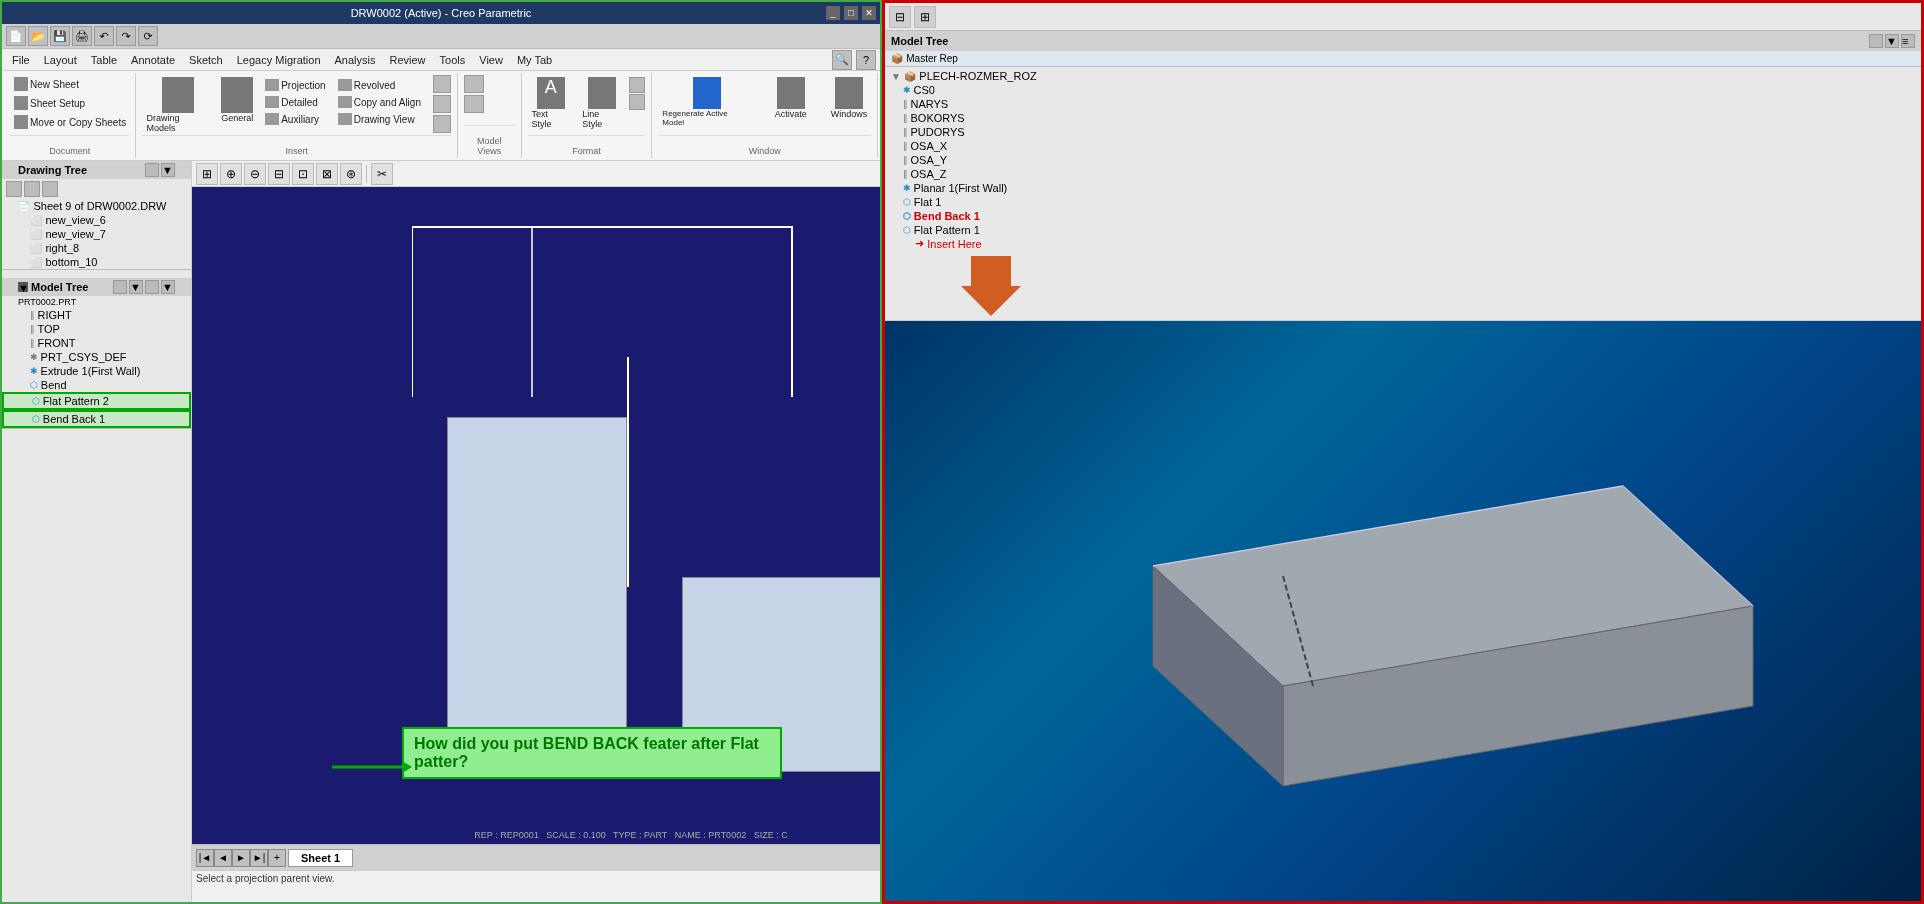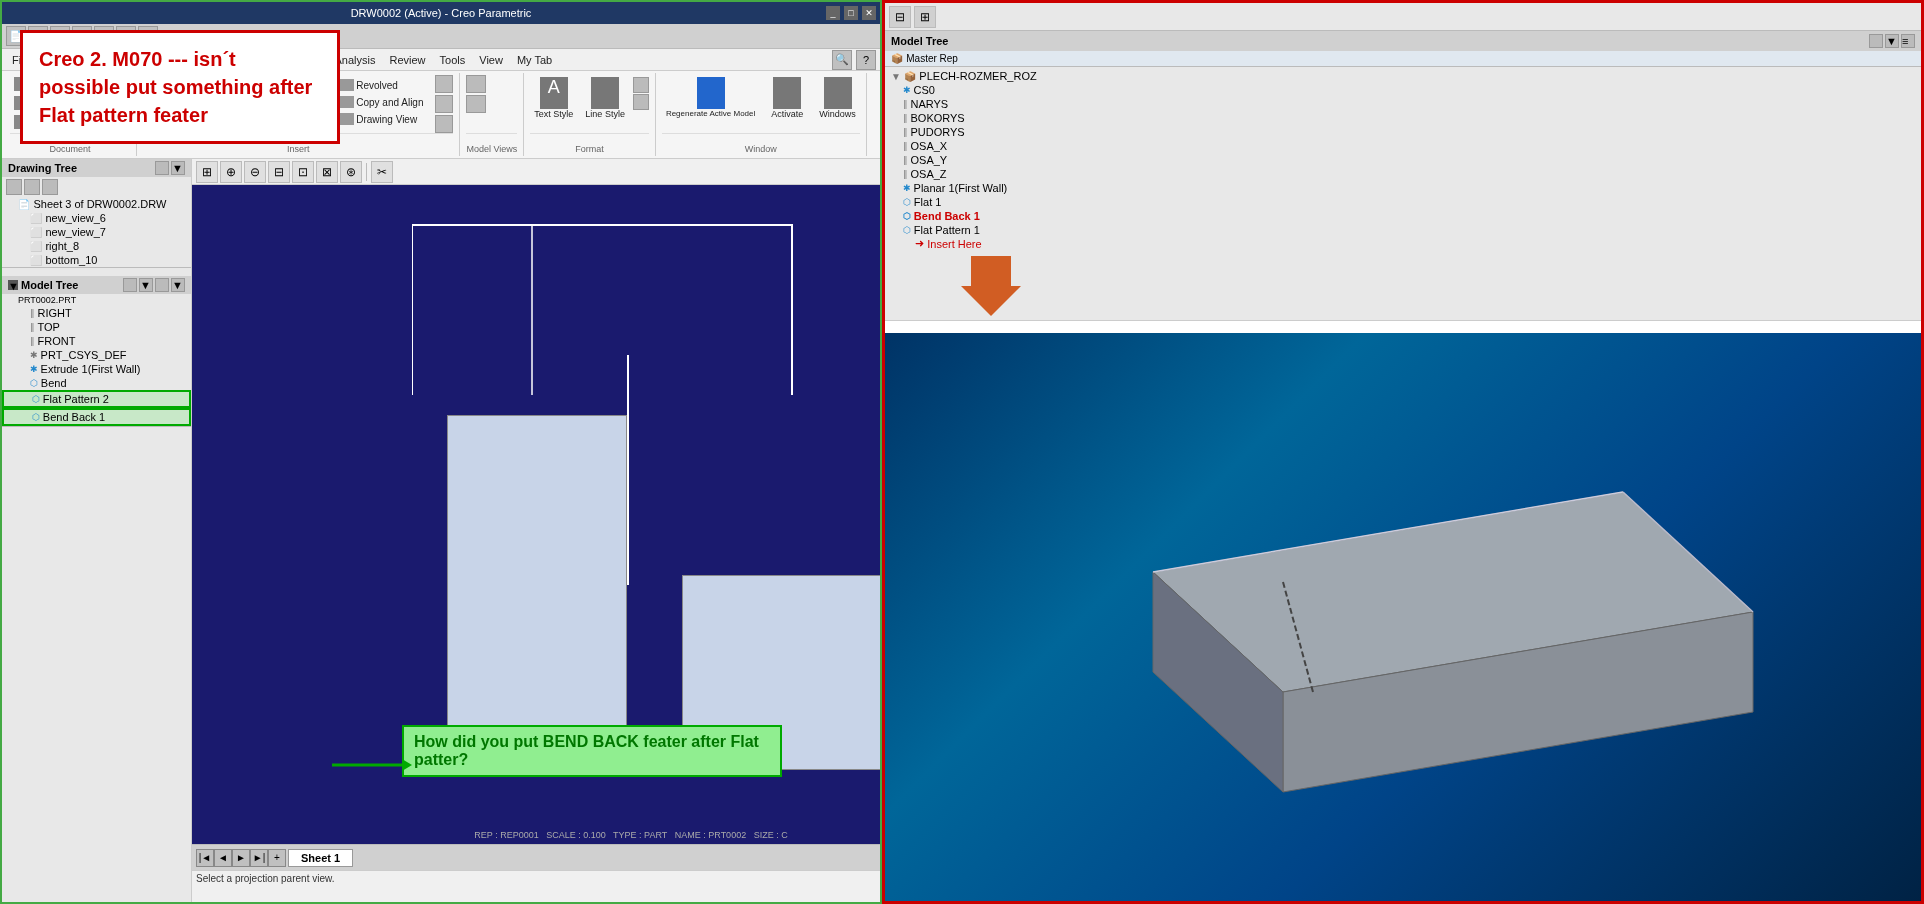--- a/index.html
+++ b/index.html
@@ -29,21 +29,21 @@
     .toolbar { background: #f0f0f0; border-bottom: 1px solid #ccc; height: 26px; display: flex; align-items: center; padding: 0 4px; gap: 2px; }
     .toolbar-btn { width: 22px; height: 22px; background: #e0e0e0; border: 1px solid #bbb; display: flex; align-items: center; justify-content: center; cursor: pointer; font-size: 12px; }
     .toolbar-sep { width: 1px; height: 18px; background: #bbb; margin: 0 2px; }
 
     
     .main-area { display: flex; flex: 1; overflow: hidden; }
 
     
     .sidebar { width: 190px; background: #e8e8e8; border-right: 1px solid #ccc; display: flex; flex-direction: column; overflow: hidden; }
     .sidebar-section { border-bottom: 1px solid #bbb; }
-    .sidebar-header { background: #d0d0d0; padding: 2px 6px; font-size: 11px; font-weight: bold; display: flex; align-items: center; justify-content: space-between; }
+    .sidebar-header { background: #d0d0d0; padding: 2px 16px; font-size: 11px; font-weight: bold; display: flex; align-items: center; justify-content: space-between; }
     .sidebar-tree-item { padding: 1px 4px 1px 16px; font-size: 11px; cursor: pointer; display: flex; align-items: center; gap: 3px; }
     .tree-icon { color: #555; font-size: 10px; }
 
     
     .drawing-area { flex: 1; background: #1a1a6e; position: relative; display: flex; flex-direction: column; }
     .drawing-canvas { flex: 1; position: relative; overflow: hidden; }
 
     
     .view-box { position: absolute; background: #c8d4e8; border: 1px solid #888; }
 
@@ -226,21 +226,21 @@
           </div>
           <div style="display:flex;flex-direction:column;gap:1px;padding-top:2px;">
             <div style="width:16px;height:16px;background:#bbb;border:1px solid #999;"></div>
             <div style="width:16px;height:16px;background:#bbb;border:1px solid #999;"></div>
           </div>
         </div>
         <div class="ribbon-group-label">Format</div>
       </div>
 
       <div class="ribbon-group" style="min-width:130px;">
-        <div style="display:flex;gap:8px;flex:1;align-items:flex-start;text-align:right;">
+        <div style="display:flex;gap:16px;flex:1;align-items:flex-start;">
           <div class="ribbon-btn">
             <span style="width:28px;height:32px;background:#2266cc;display:block;"></span>
             <span style="font-size:8px;">Regenerate Active Model</span>
           </div>
           <div class="ribbon-btn">
             <span style="width:28px;height:32px;background:#777;display:block;"></span>
             <span style="font-size:9px;">Activate</span>
           </div>
           <div class="ribbon-btn">
             <span style="width:28px;height:32px;background:#777;display:block;"></span>
@@ -264,21 +264,21 @@
             <span style="width:14px;height:14px;background:#bbb;border:1px solid #999;cursor:pointer;">▼</span>
           </span>
         </div>
         <div style="display:flex;align-items:center;gap:2px;padding:2px 4px;">
           <span style="width:16px;height:16px;background:#bbb;border:1px solid #999;cursor:pointer;"></span>
           <span style="width:16px;height:16px;background:#bbb;border:1px solid #999;cursor:pointer;"></span>
           <span style="width:16px;height:16px;background:#bbb;border:1px solid #999;cursor:pointer;"></span>
         </div>
         <div class="sidebar-tree-item">
           <span class="tree-icon">📄</span>
-          <span>Sheet 3 of DRW0002.DRW</span>
+          <span>Sheet 9 of DRW0002.DRW</span>
         </div>
         <div class="sidebar-tree-item" style="padding-left:28px;">
           <span class="tree-icon">⬜</span>
           <span>new_view_6</span>
         </div>
         <div class="sidebar-tree-item" style="padding-left:28px;">
           <span class="tree-icon">⬜</span>
           <span>new_view_7</span>
         </div>
         <div class="sidebar-tree-item" style="padding-left:28px;">
@@ -480,25 +480,20 @@
       </div>
     </div>
 
     <div style="padding:4px 16px;position:relative;">
       <svg width="60" height="60" style="display:block;margin-left:60px;">
         <polygon points="10,0 50,0 50,30 60,30 30,60 0,30 10,30" fill="#cc4400" opacity="0.85"></polygon>
       </svg>
     </div>
   </div>
 
-  <div style="padding:6px 12px;">
-    <div class="creo-annotation">
-      <div class="creo-annotation-text">Creo 2. M070 --- isn´t possible put something after Flat pattern feater</div>
-    </div>
-  </div>
 
   <div class="view-3d">
     <svg width="800" height="450" viewBox="0 0 800 450">
 
       <polygon points="150,180 620,100 750,220 280,300" fill="#a0a8b0" stroke="#666" stroke-width="1"></polygon>
 
       <polygon points="750,220 750,320 280,400 280,300" fill="#8a9098" stroke="#666" stroke-width="1"></polygon>
 
       <polygon points="150,180 150,280 280,400 280,300" fill="#6a7080" stroke="#666" stroke-width="1"></polygon>
 

